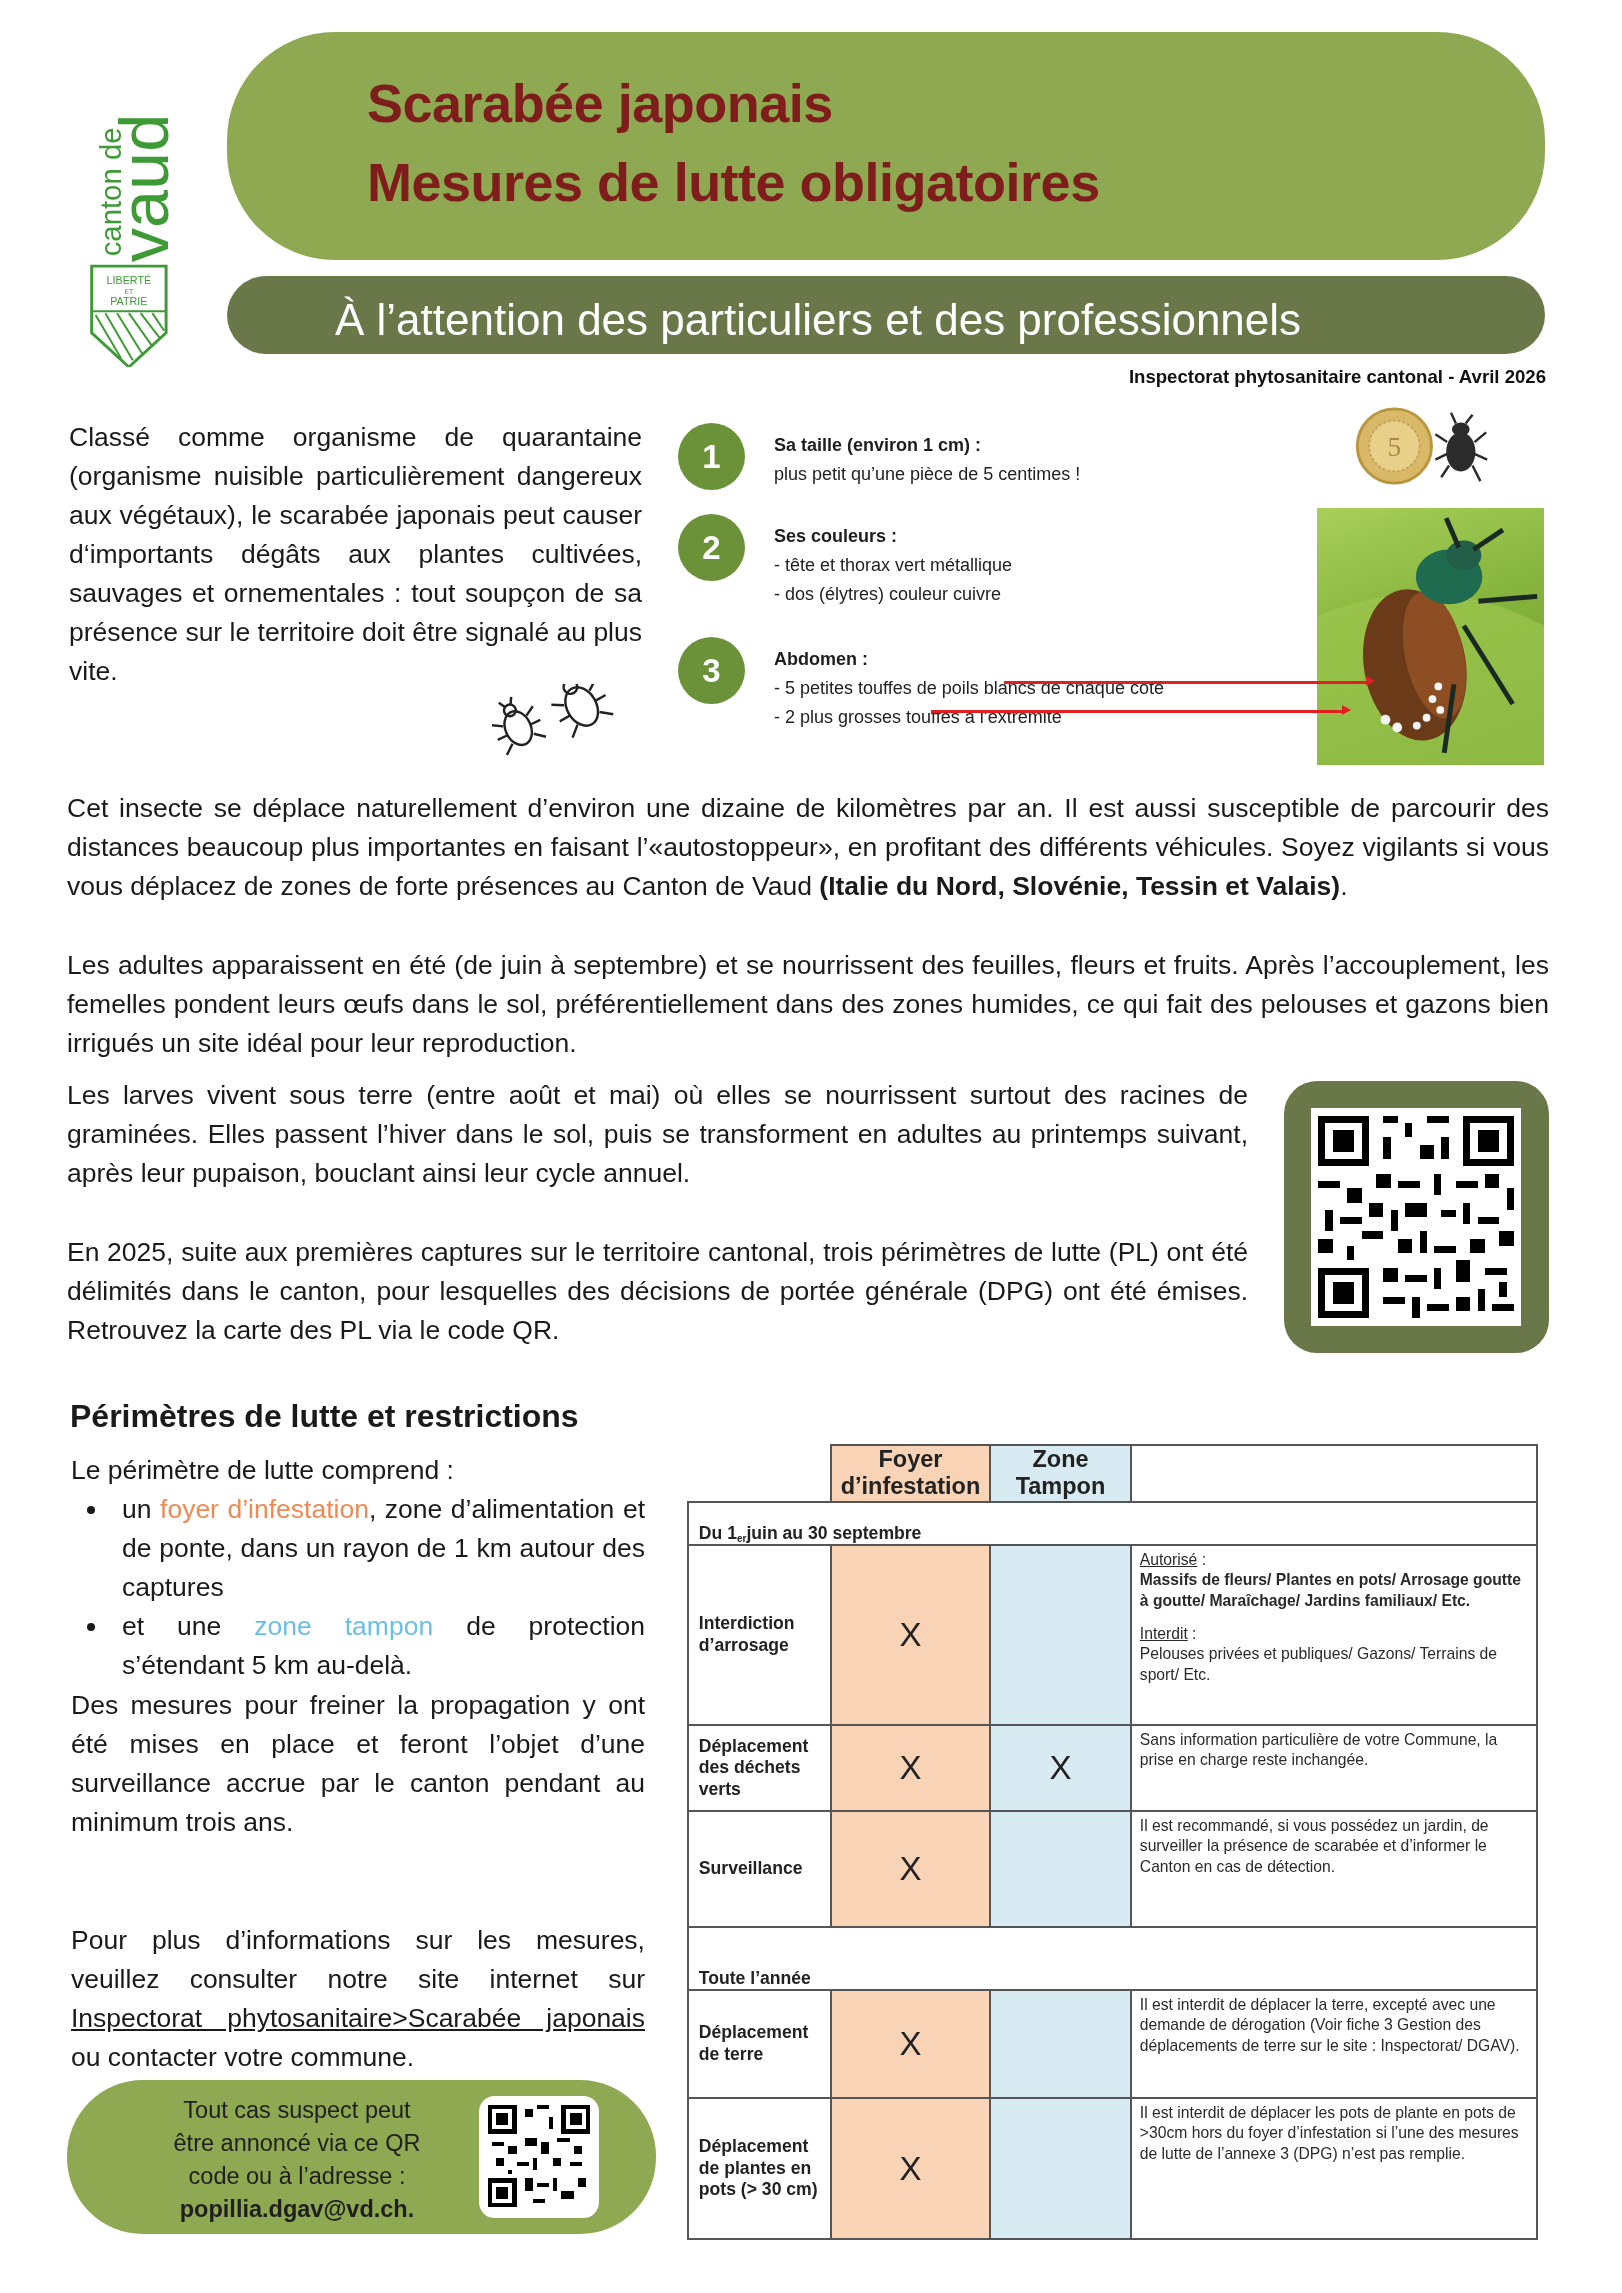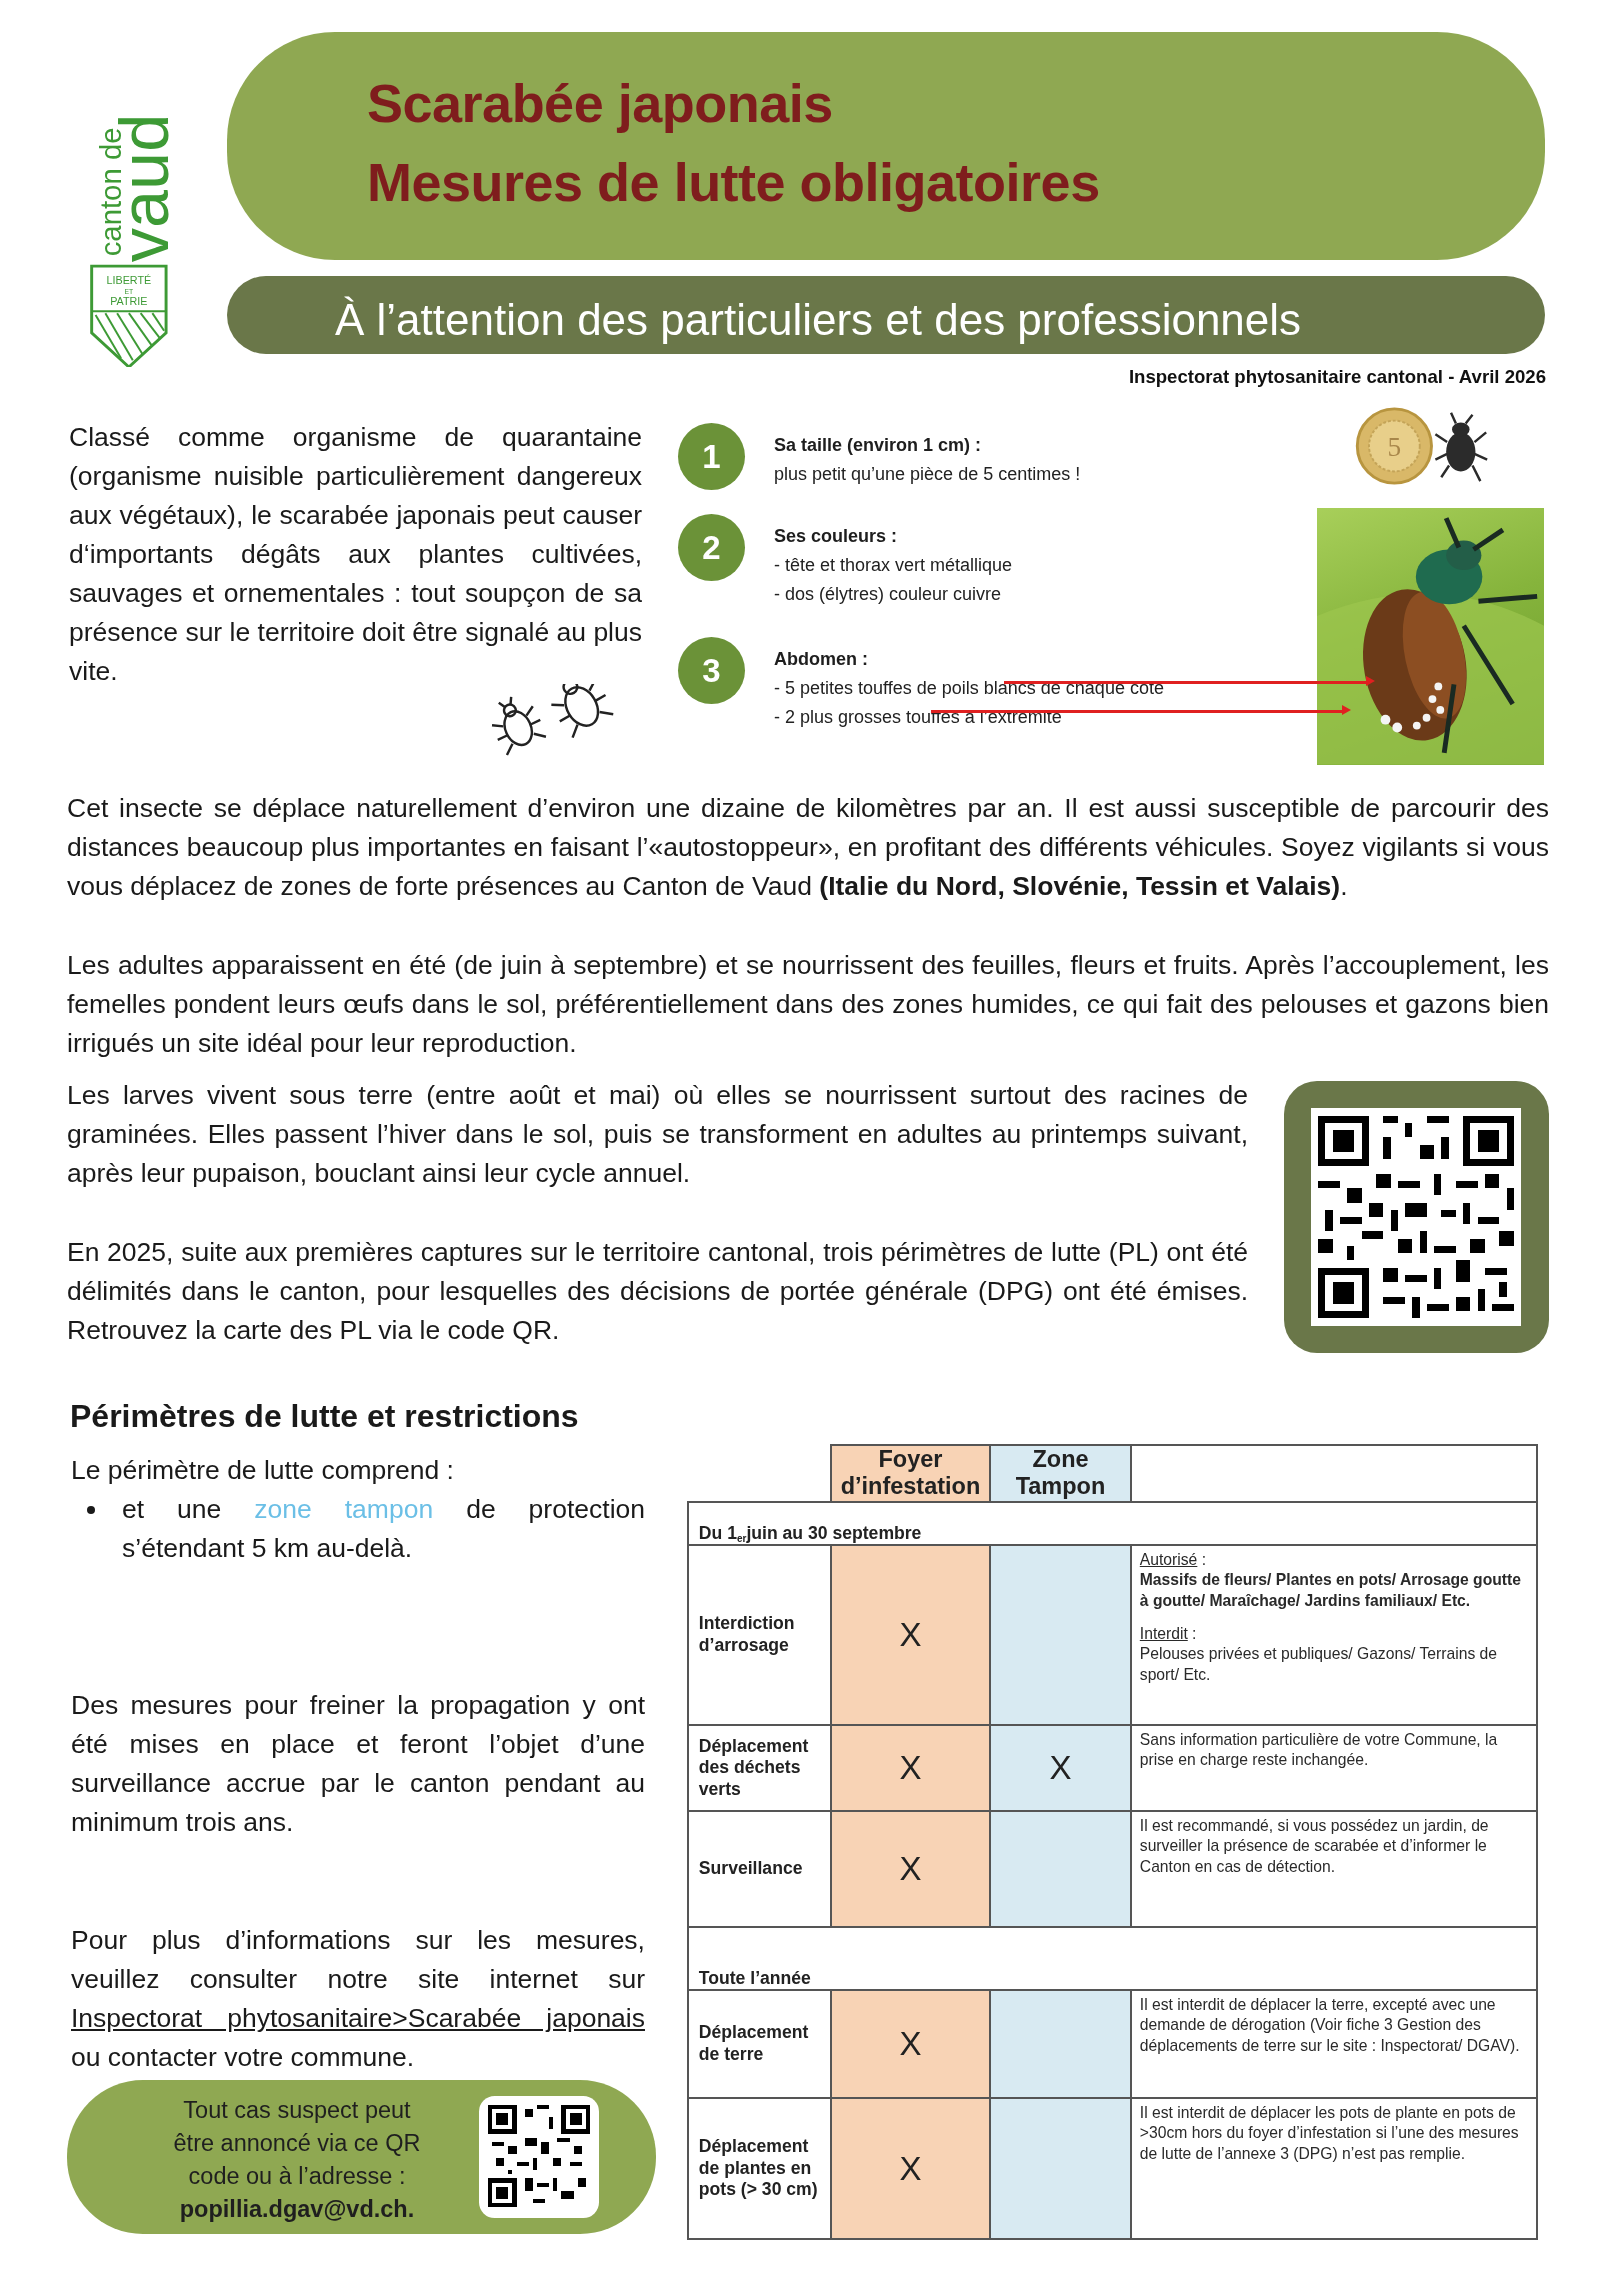--- a/index.html
+++ b/index.html
@@ -294,20 +294,21 @@
           <rect x="25" y="27" width="3" height="1"></rect>
           <rect x="26" y="24" width="1" height="2"></rect>
       </g>
     </svg>
   </div>
 </div>
 
 <h2 class="sec-title">Périmètres de lutte et restrictions</h2>
 <p class="left-col lc1">Le périmètre de lutte comprend :</p>
 <ul class="bullets">
+  <li><span>un </span><span class="orange">foyer d’infestation</span><span>, zone d’alimentation et de ponte, dans un rayon de 1 km autour des captures</span></li>
   <li><span>et une </span><span class="blue">zone tampon</span><span> de protection s’étendant 5 km au-delà.</span></li>
 </ul>
 <p class="left-col lc2">Des mesures pour freiner la propagation y ont été mises en place et feront l’objet d’une surveillance accrue par le canton pendant au minimum trois ans.</p>
 <p class="left-col lc3">
   <span>Pour plus d’informations sur les mesures, veuillez consulter notre site internet sur </span><span class="link">Inspectorat phytosanitaire&gt;Scarabée japonais</span><span> ou contacter votre commune.</span>
 </p>
 
 <div class="report-pill">
   <div class="rtxt">
     <div>Tout cas suspect peut</div>

